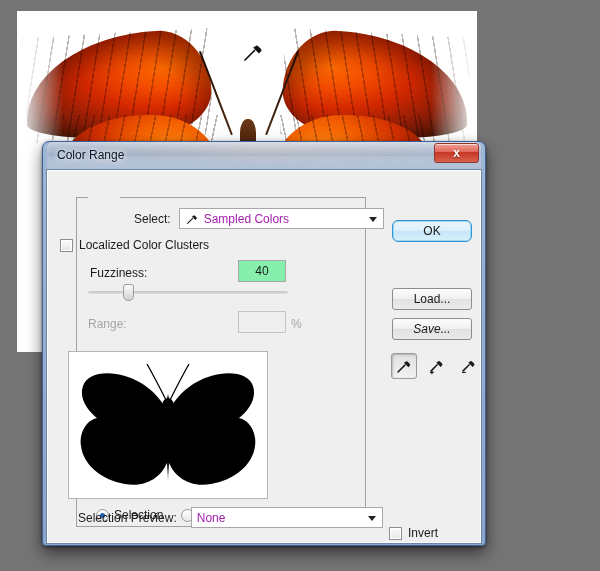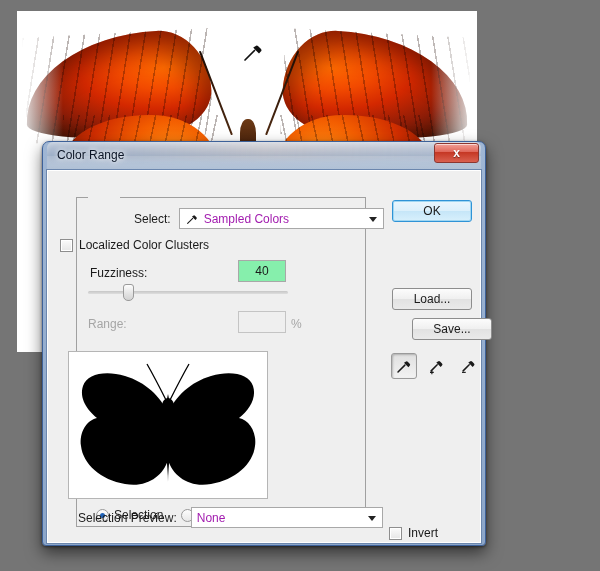--- a/index.html
+++ b/index.html
@@ -281,24 +281,24 @@
     background: linear-gradient(180deg, #fcfcfc 0%, #f0f0f0 48%, #e2e2e2 52%, #eaeaea 100%);
     font-size: 12px; color: #1a1a1a;
     display: flex; align-items: center; justify-content: center;
     cursor: pointer;
   }
   .btn.default {
     border: 1px solid #2f93d6;
     background: linear-gradient(180deg, #eaf6fd 0%, #dcf0fb 48%, #c6e6f8 52%, #d8f0fc 100%);
     box-shadow: 0 0 0 1px #9fd6f2 inset;
   }
-  #btn-ok     { left: 344px; top: 29px; }
+  #btn-ok     { left: 344px; top: 49px; border-radius: 6px; }
   #btn-cancel { left: 344px; top: 75px; }
   #btn-load   { left: 344px; top: 117px; }
-  #btn-save   { left: 364px; top: 147px; }
+  #btn-save   { left: 344px; top: 147px; font-style: italic; }
 
   
   #eyedropper-tools {
     position: absolute; left: 343px; top: 182px;
     display: flex; align-items: center; gap: 6px;
   }
   .eyetool {
     width: 26px; height: 26px;
     display: flex; align-items: center; justify-content: center;
     border: 1px solid transparent;

